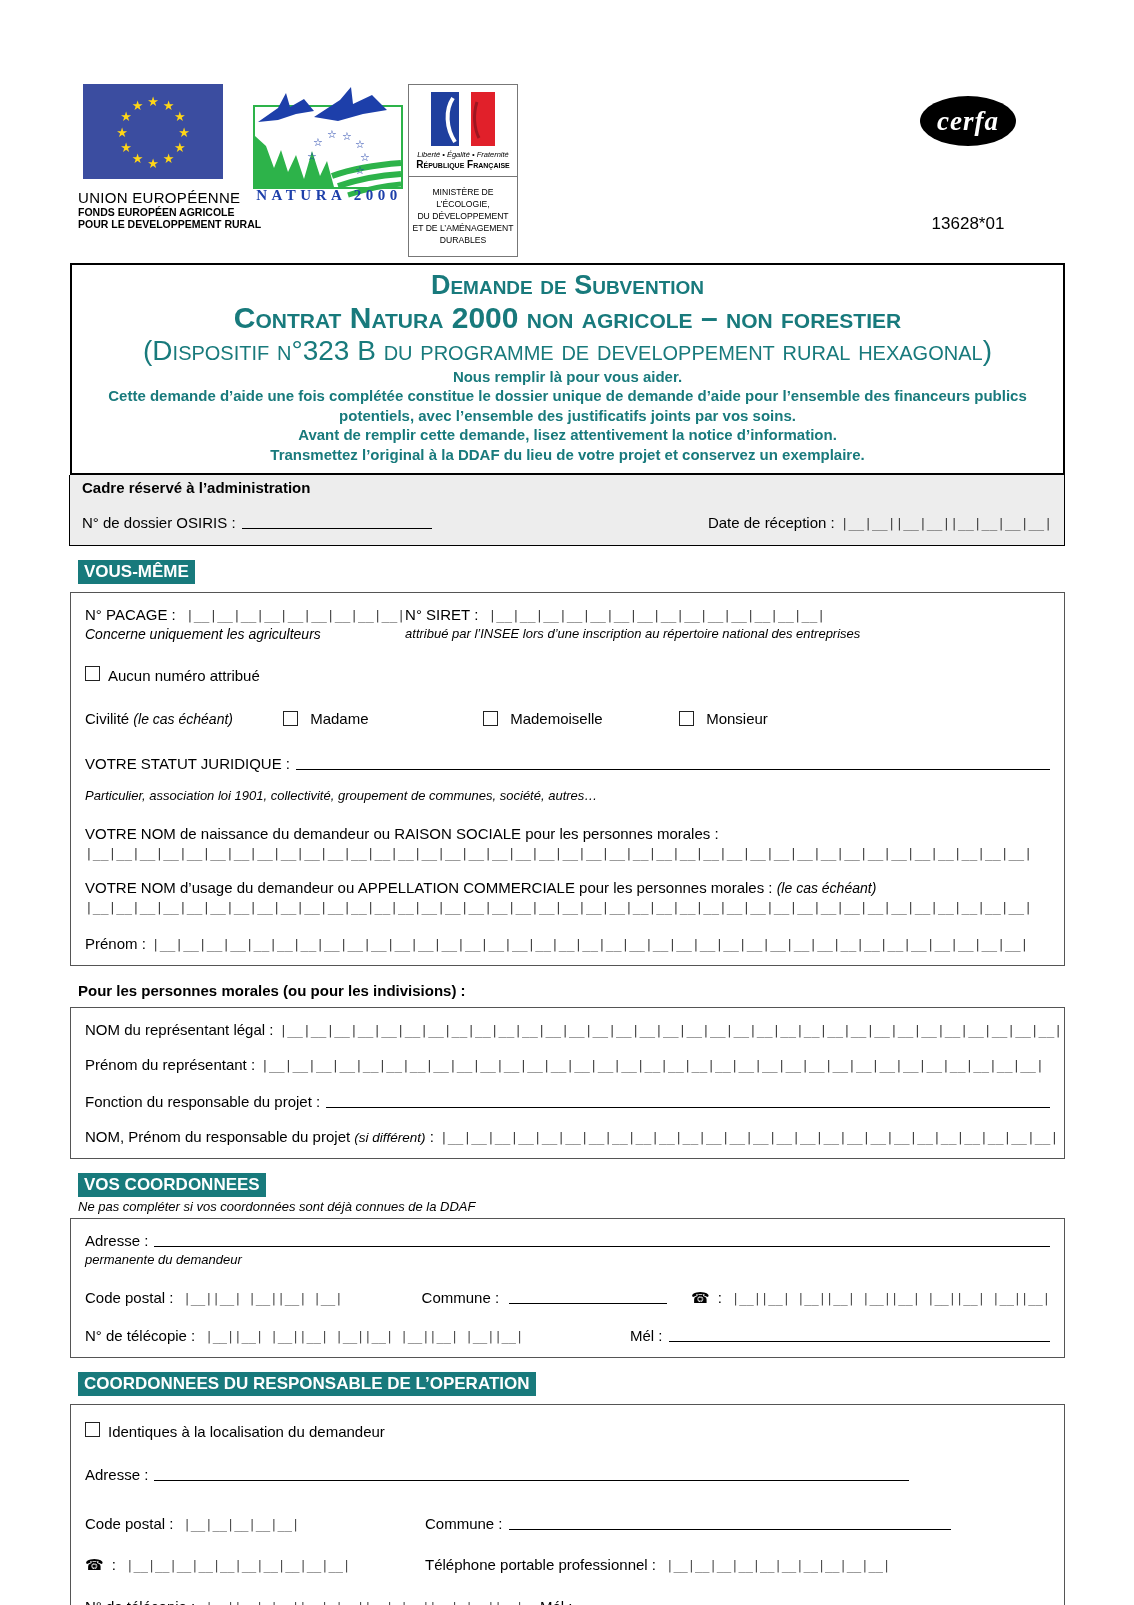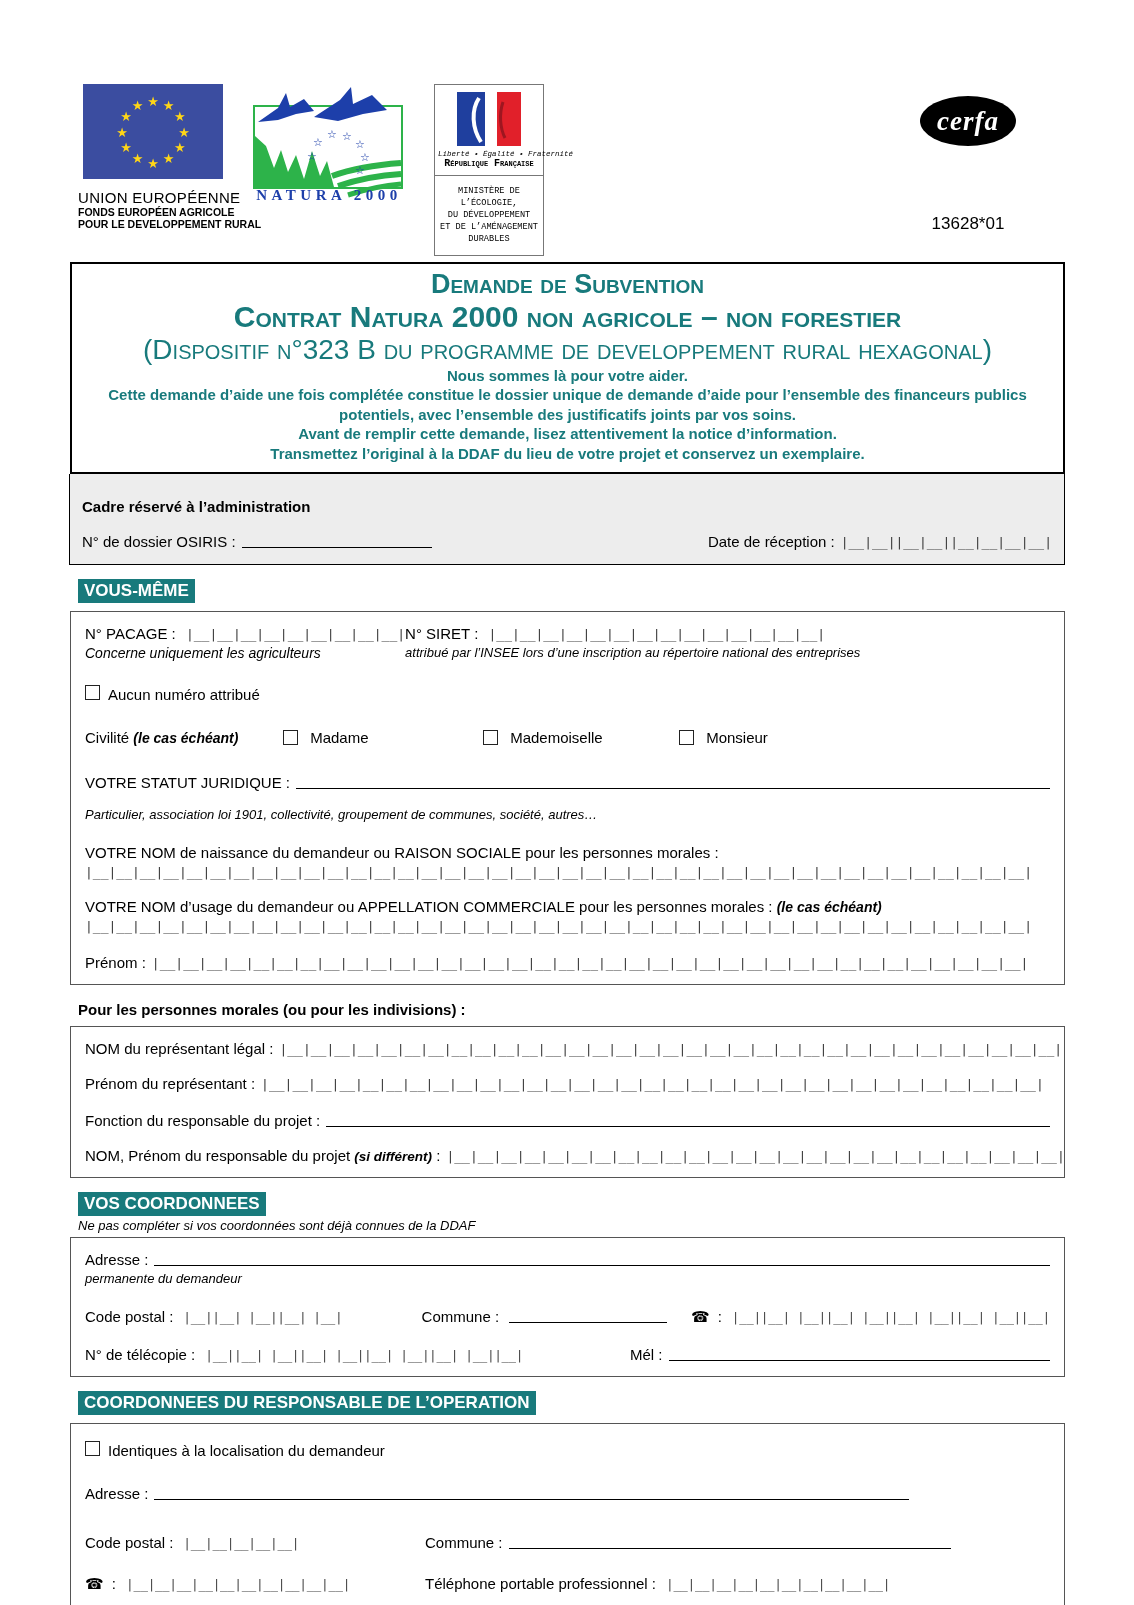--- a/index.html
+++ b/index.html
@@ -6,22 +6,22 @@
   .page{position:relative;width:1134px;height:1605px;margin:0 auto;background:#fff;
         font-family:"Liberation Sans",sans-serif;color:#000;overflow:hidden;}
 
   
   .logos{display:flex;align-items:flex-start;padding:84px 0 0 78px;}
   .eu{width:150px;text-align:center;}
   .eu svg{display:block;margin:0 auto;}
   .eu-l1{font-size:15px;margin-top:10px;white-space:nowrap;letter-spacing:.3px;}
   .eu-l2,.eu-l3{font-size:10.5px;font-weight:bold;line-height:1.15;white-space:nowrap;}
   .natura{width:158px;margin-left:22px;}
-  .ministry{width:108px;margin-left:26px;border:1px solid #777;
-            font-family:Liberation Mono, monospace;text-align:center;background:#fff;}
+  .ministry{width:108px;border:1px solid #777;
+            font-family:Liberation Sans, sans-serif;text-align:center;background:#fff;}
   .min-top{border-bottom:1px solid #777;padding:7px 3px 6px;}
   .min-top svg{display:block;margin:0 auto;}
   .motto{font-size:7.5px;font-style:italic;margin-top:4px;white-space:nowrap;}
   .rep{font-size:10px;font-weight:bold;font-variant:small-caps;white-space:nowrap;}
   .min-bot{padding:9px 2px 10px;font-size:8.6px;line-height:1.4;}
   .cerfa{margin-left:auto;margin-right:110px;width:112px;}
   .cerfa-ellipse{width:96px;height:50px;background:#000;border-radius:50%;
                  margin:12px auto 0;display:flex;align-items:center;justify-content:center;}
   .cerfa-word{color:#fff;font-family:"Liberation Serif",serif;font-style:italic;
               font-weight:bold;font-size:27px;letter-spacing:1px;}
@@ -32,41 +32,41 @@
   .teal{color:#187a7c;}
   .sc{font-variant:small-caps;}
   .t1{font-size:27px;font-weight:bold;line-height:1.15;}
   .t2{font-size:30px;font-weight:bold;line-height:1.15;}
   .t3{font-size:28px;font-weight:normal;line-height:1.1;}
   .help{font-size:15px;font-weight:bold;line-height:1.3;}
   .help.wide{max-width:965px;margin:0 auto;}
 
   
   .admin{margin:0 69px;border:1.5px solid #000;border-top:none;background:#ededed;
-         padding:24px 12px 14px;}
+         padding:4px 12px 14px;}
   .admin-title{font-size:15px;font-weight:bold;}
   .admin-row{display:flex;align-items:baseline;margin-top:18px;font-size:15px;}
 
   
   .sec{display:inline-block;background:#187a7c;color:#fff;font-weight:bold;
        font-size:17px;padding:2px 6px;margin:14px 0 0 78px;}
   .box{margin:8px 69px 0 70px;border:1.5px solid #555;padding:13px 14px;font-size:15px;background:#fff;}
   .note{font-size:13px;font-style:italic;}
   .note.under-sec{margin:2px 0 0 78px;}
   .subhead{margin:16px 0 0 78px;font-size:15px;font-weight:bold;}
 
   
   .row{display:flex;align-items:baseline;}
   .cells{font-family:"DejaVu Sans Mono",monospace;font-size:13px;color:#3a3a3a;white-space:nowrap;}
   .cells.sm{font-size:12px;}
   .fline{display:inline-block;border-bottom:1.2px solid #000;height:12px;transform:translateY(1px);}
   .grow{flex:1;}
   .cb{display:inline-block;width:13px;height:13px;border:1.5px solid #222;
       vertical-align:-2px;margin-right:8px;background:#fff;}
-  .it{font-style:italic;font-weight:bold;}
+  .it{font-style:italic;}
   .nw{white-space:nowrap;}
   .lbl{margin-right:6px;white-space:nowrap;}
 </style>
 </head>
 <body>
 
 <div class="page">
 
   
   <div class="logos">
@@ -142,21 +142,21 @@
       </div>
       <div class="cerfa-num">13628*01</div>
     </div>
   </div>
 
   
   <div class="title-box">
     <div class="t1 teal sc">Demande de Subvention</div>
     <div class="t2 teal sc">Contrat Natura 2000 non agricole – non forestier</div>
     <div class="t3 teal sc">(Dispositif n°323 B du programme de developpement rural hexagonal)</div>
-    <div class="help teal">Nous sommes là pour votre aider.</div>
+    <div class="help teal">Nous remplir là pour vous aider.</div>
     <div class="help teal wide">Cette demande d’aide une fois complétée constitue le dossier unique de demande d’aide pour l’ensemble des financeurs publics potentiels, avec l’ensemble des justificatifs joints par vos soins.</div>
     <div class="help teal">Avant de remplir cette demande, lisez attentivement la notice d’information.</div>
     <div class="help teal">Transmettez l’original à la DDAF du lieu de votre projet et conservez un exemplaire.</div>
   </div>
 
   
   <div class="admin">
     <div class="admin-title">Cadre réservé à l’administration</div>
     <div class="admin-row">
       <span class="lbl">N° de dossier OSIRIS :</span>

